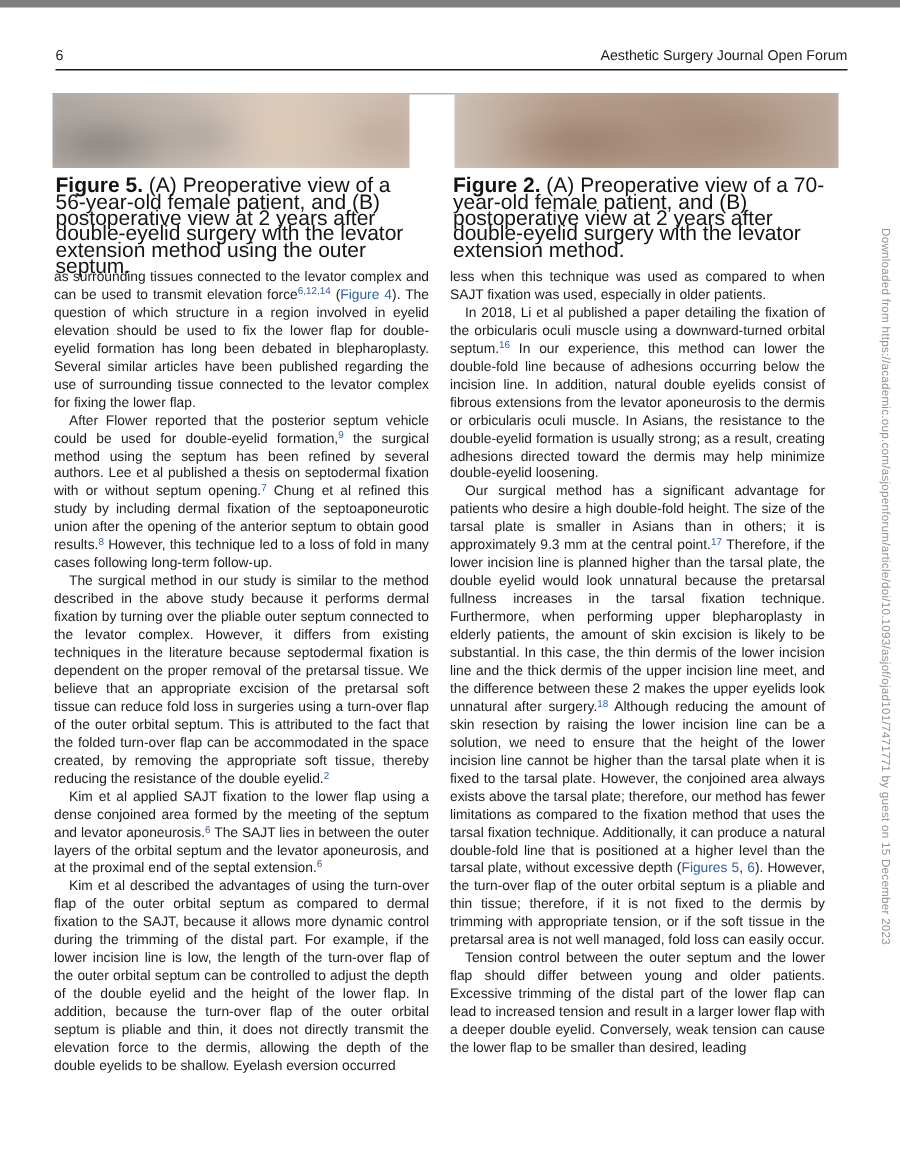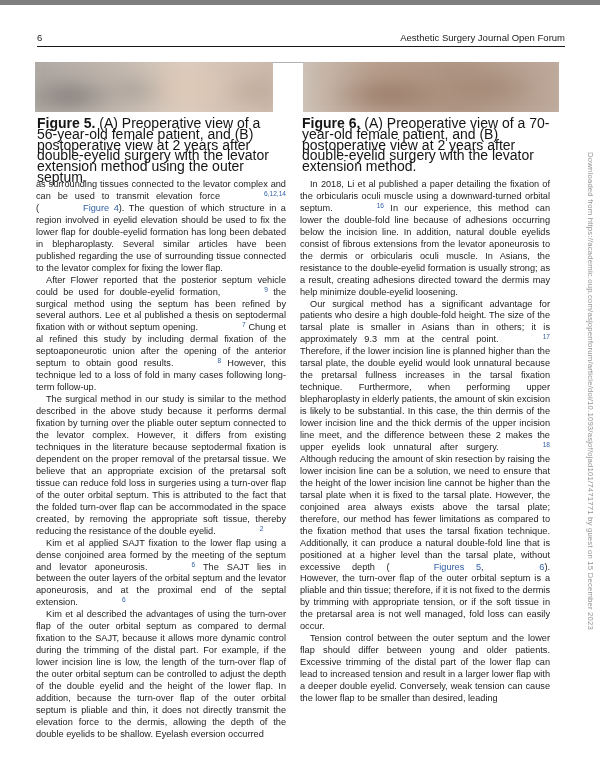--- a/index.html
+++ b/index.html
@@ -33,21 +33,21 @@
   .caption { position:absolute; top:118px; font-size:14px; line-height:10.8px; color:#141414; }
   .cap5 { left:37px;  width:240px; }
   .cap6 { left:302px; width:252px; }
   .caption b { font-weight:bold; }
   .col { position:absolute; top:179px; width:250px; font-size:9.2px; line-height:11.95px; text-align:justify; color:#1c1c1c; }
   .col-left  { left:36px; }
   .col-right { left:300px; }
   .col p { margin:0; }
   .col p.indent { text-indent:10px; }
   .sup { font-size:6.6px; position:relative; top:-3px; line-height:0; }
-  a.link { color:var(--link,#2f5fa5); text-decoration:none; cursor:pointer;padding-left:44px; }
+  a.link { color:var(--link,#2f5fa5); text-decoration:none; cursor:pointer; }
   .watermark {
     position:absolute; top:152px; right:5px; writing-mode:vertical-rl;
     font-size:7.8px; letter-spacing:0.15px; color:var(--wm,#939393); white-space:nowrap;
   }
 </style>
 </head>
 <body>
 
 <div class="page">
   <div class="top-bar"></div>
@@ -61,29 +61,30 @@
 
   <div class="fig fig5">
     <div class="blur b5"></div>
   </div>
   <div class="fig fig6">
     <div class="blur b6"></div>
   </div>
 
   <div class="caption cap5"><b>Figure 5.</b><span> (A) Preoperative view of a 56-year-old female patient, and (B) postoperative view at 2 years after double-eyelid surgery with the levator extension method using the outer septum.</span></div>
 
-  <div class="caption cap6"><b>Figure 6.</b><span> (A) Preoperative view of a 70-year-old female patient, and (B) postoperative view at 2 years after double-eyelid surgery with the levator extension method.</span></div>
+  <div class="caption cap6"><b>Figure 2.</b><span> (A) Preoperative view of a 70-year-old female patient, and (B) postoperative view at 2 years after double-eyelid surgery with the levator extension method.</span></div>
 
   <div class="col col-left">
       <p class=""><span class="">as surrounding tissues connected to the levator complex and can be used to transmit elevation force</span><a class="link sup">6,12,14</a><span class=""> (</span><a class="link">Figure 4</a><span class="">). The question of which structure in a region involved in eyelid elevation should be used to fix the lower flap for double-eyelid formation has long been debated in blepharoplasty. Several similar articles have been published regarding the use of surrounding tissue connected to the levator complex for fixing the lower flap.</span></p>
       <p class="indent"><span class="">After Flower reported that the posterior septum vehicle could be used for double-eyelid formation,</span><a class="link sup">9</a><span class=""> the surgical method using the septum has been refined by several authors. Lee et al published a thesis on septodermal fixation with or without septum opening.</span><a class="link sup">7</a><span class=""> Chung et al refined this study by including dermal fixation of the septoaponeurotic union after the opening of the anterior septum to obtain good results.</span><a class="link sup">8</a><span class=""> However, this technique led to a loss of fold in many cases following long-term follow-up.</span></p>
       <p class="indent"><span class="">The surgical method in our study is similar to the method described in the above study because it performs dermal fixation by turning over the pliable outer septum connected to the levator complex. However, it differs from existing techniques in the literature because septodermal fixation is dependent on the proper removal of the pretarsal tissue. We believe that an appropriate excision of the pretarsal soft tissue can reduce fold loss in surgeries using a turn-over flap of the outer orbital septum. This is attributed to the fact that the folded turn-over flap can be accommodated in the space created, by removing the appropriate soft tissue, thereby reducing the resistance of the double eyelid.</span><a class="link sup">2</a></p>
       <p class="indent"><span class="">Kim et al applied SAJT fixation to the lower flap using a dense conjoined area formed by the meeting of the septum and levator aponeurosis.</span><a class="link sup">6</a><span class=""> The SAJT lies in between the outer layers of the orbital septum and the levator aponeurosis, and at the proximal end of the septal extension.</span><a class="link sup">6</a></p>
       <p class="indent"><span class="">Kim et al described the advantages of using the turn-over flap of the outer orbital septum as compared to dermal fixation to the SAJT, because it allows more dynamic control during the trimming of the distal part. For example, if the lower incision line is low, the length of the turn-over flap of the outer orbital septum can be controlled to adjust the depth of the double eyelid and the height of the lower flap. In addition, because the turn-over flap of the outer orbital septum is pliable and thin, it does not directly transmit the elevation force to the dermis, allowing the depth of the double eyelids to be shallow. Eyelash eversion occurred</span></p>
     </div>
   <div class="col col-right">
+      <p class=""><span class="">less when this technique was used as compared to when SAJT fixation was used, especially in older patients.</span></p>
       <p class="indent"><span class="">In 2018, Li et al published a paper detailing the fixation of the orbicularis oculi muscle using a downward-turned orbital septum.</span><a class="link sup">16</a><span class=""> In our experience, this method can lower the double-fold line because of adhesions occurring below the incision line. In addition, natural double eyelids consist of fibrous extensions from the levator aponeurosis to the dermis or orbicularis oculi muscle. In Asians, the resistance to the double-eyelid formation is usually strong; as a result, creating adhesions directed toward the dermis may help minimize double-eyelid loosening.</span></p>
       <p class="indent"><span class="">Our surgical method has a significant advantage for patients who desire a high double-fold height. The size of the tarsal plate is smaller in Asians than in others; it is approximately 9.3 mm at the central point.</span><a class="link sup">17</a><span class=""> Therefore, if the lower incision line is planned higher than the tarsal plate, the double eyelid would look unnatural because the pretarsal fullness increases in the tarsal fixation technique. Furthermore, when performing upper blepharoplasty in elderly patients, the amount of skin excision is likely to be substantial. In this case, the thin dermis of the lower incision line and the thick dermis of the upper incision line meet, and the difference between these 2 makes the upper eyelids look unnatural after surgery.</span><a class="link sup">18</a><span class=""> Although reducing the amount of skin resection by raising the lower incision line can be a solution, we need to ensure that the height of the lower incision line cannot be higher than the tarsal plate when it is fixed to the tarsal plate. However, the conjoined area always exists above the tarsal plate; therefore, our method has fewer limitations as compared to the fixation method that uses the tarsal fixation technique. Additionally, it can produce a natural double-fold line that is positioned at a higher level than the tarsal plate, without excessive depth (</span><a class="link">Figures 5</a><span class="">, </span><a class="link">6</a><span class="">). However, the turn-over flap of the outer orbital septum is a pliable and thin tissue; therefore, if it is not fixed to the dermis by trimming with appropriate tension, or if the soft tissue in the pretarsal area is not well managed, fold loss can easily occur.</span></p>
       <p class="indent"><span class="">Tension control between the outer septum and the lower flap should differ between young and older patients. Excessive trimming of the distal part of the lower flap can lead to increased tension and result in a larger lower flap with a deeper double eyelid. Conversely, weak tension can cause the lower flap to be smaller than desired, leading</span></p>
     </div>
 
   <div class="watermark">Downloaded from https://academic.oup.com/asjopenforum/article/doi/10.1093/asjof/ojad101/7471771 by guest on 15 December 2023</div>
 </div>
 
 </body></html>

